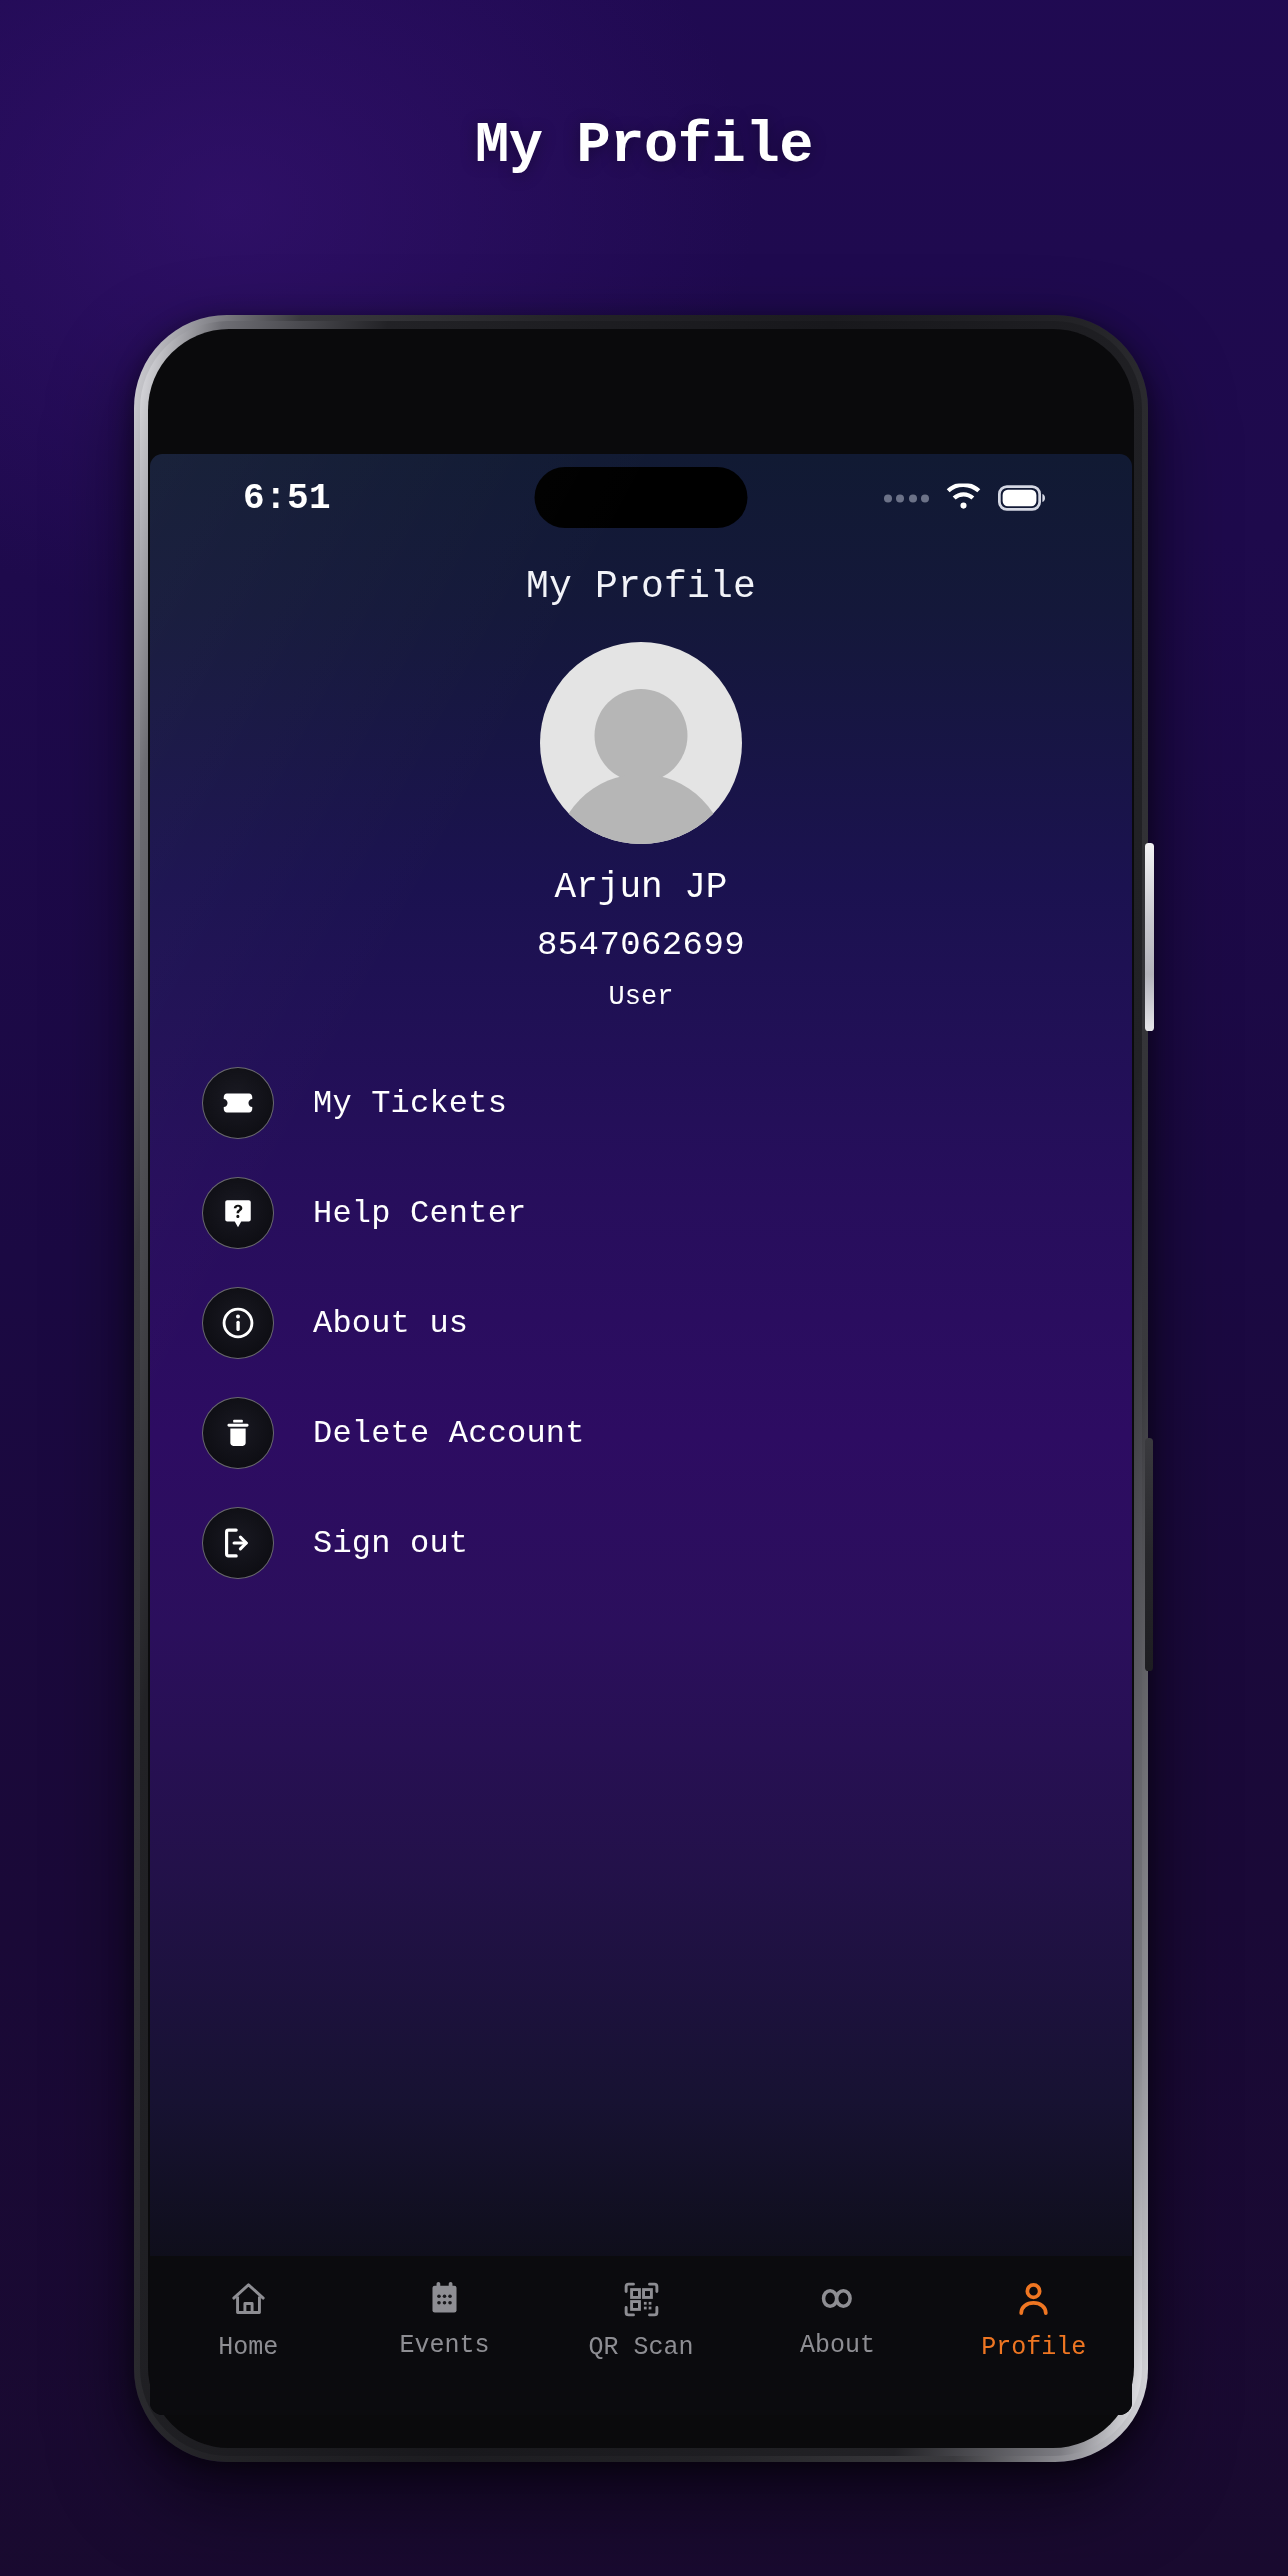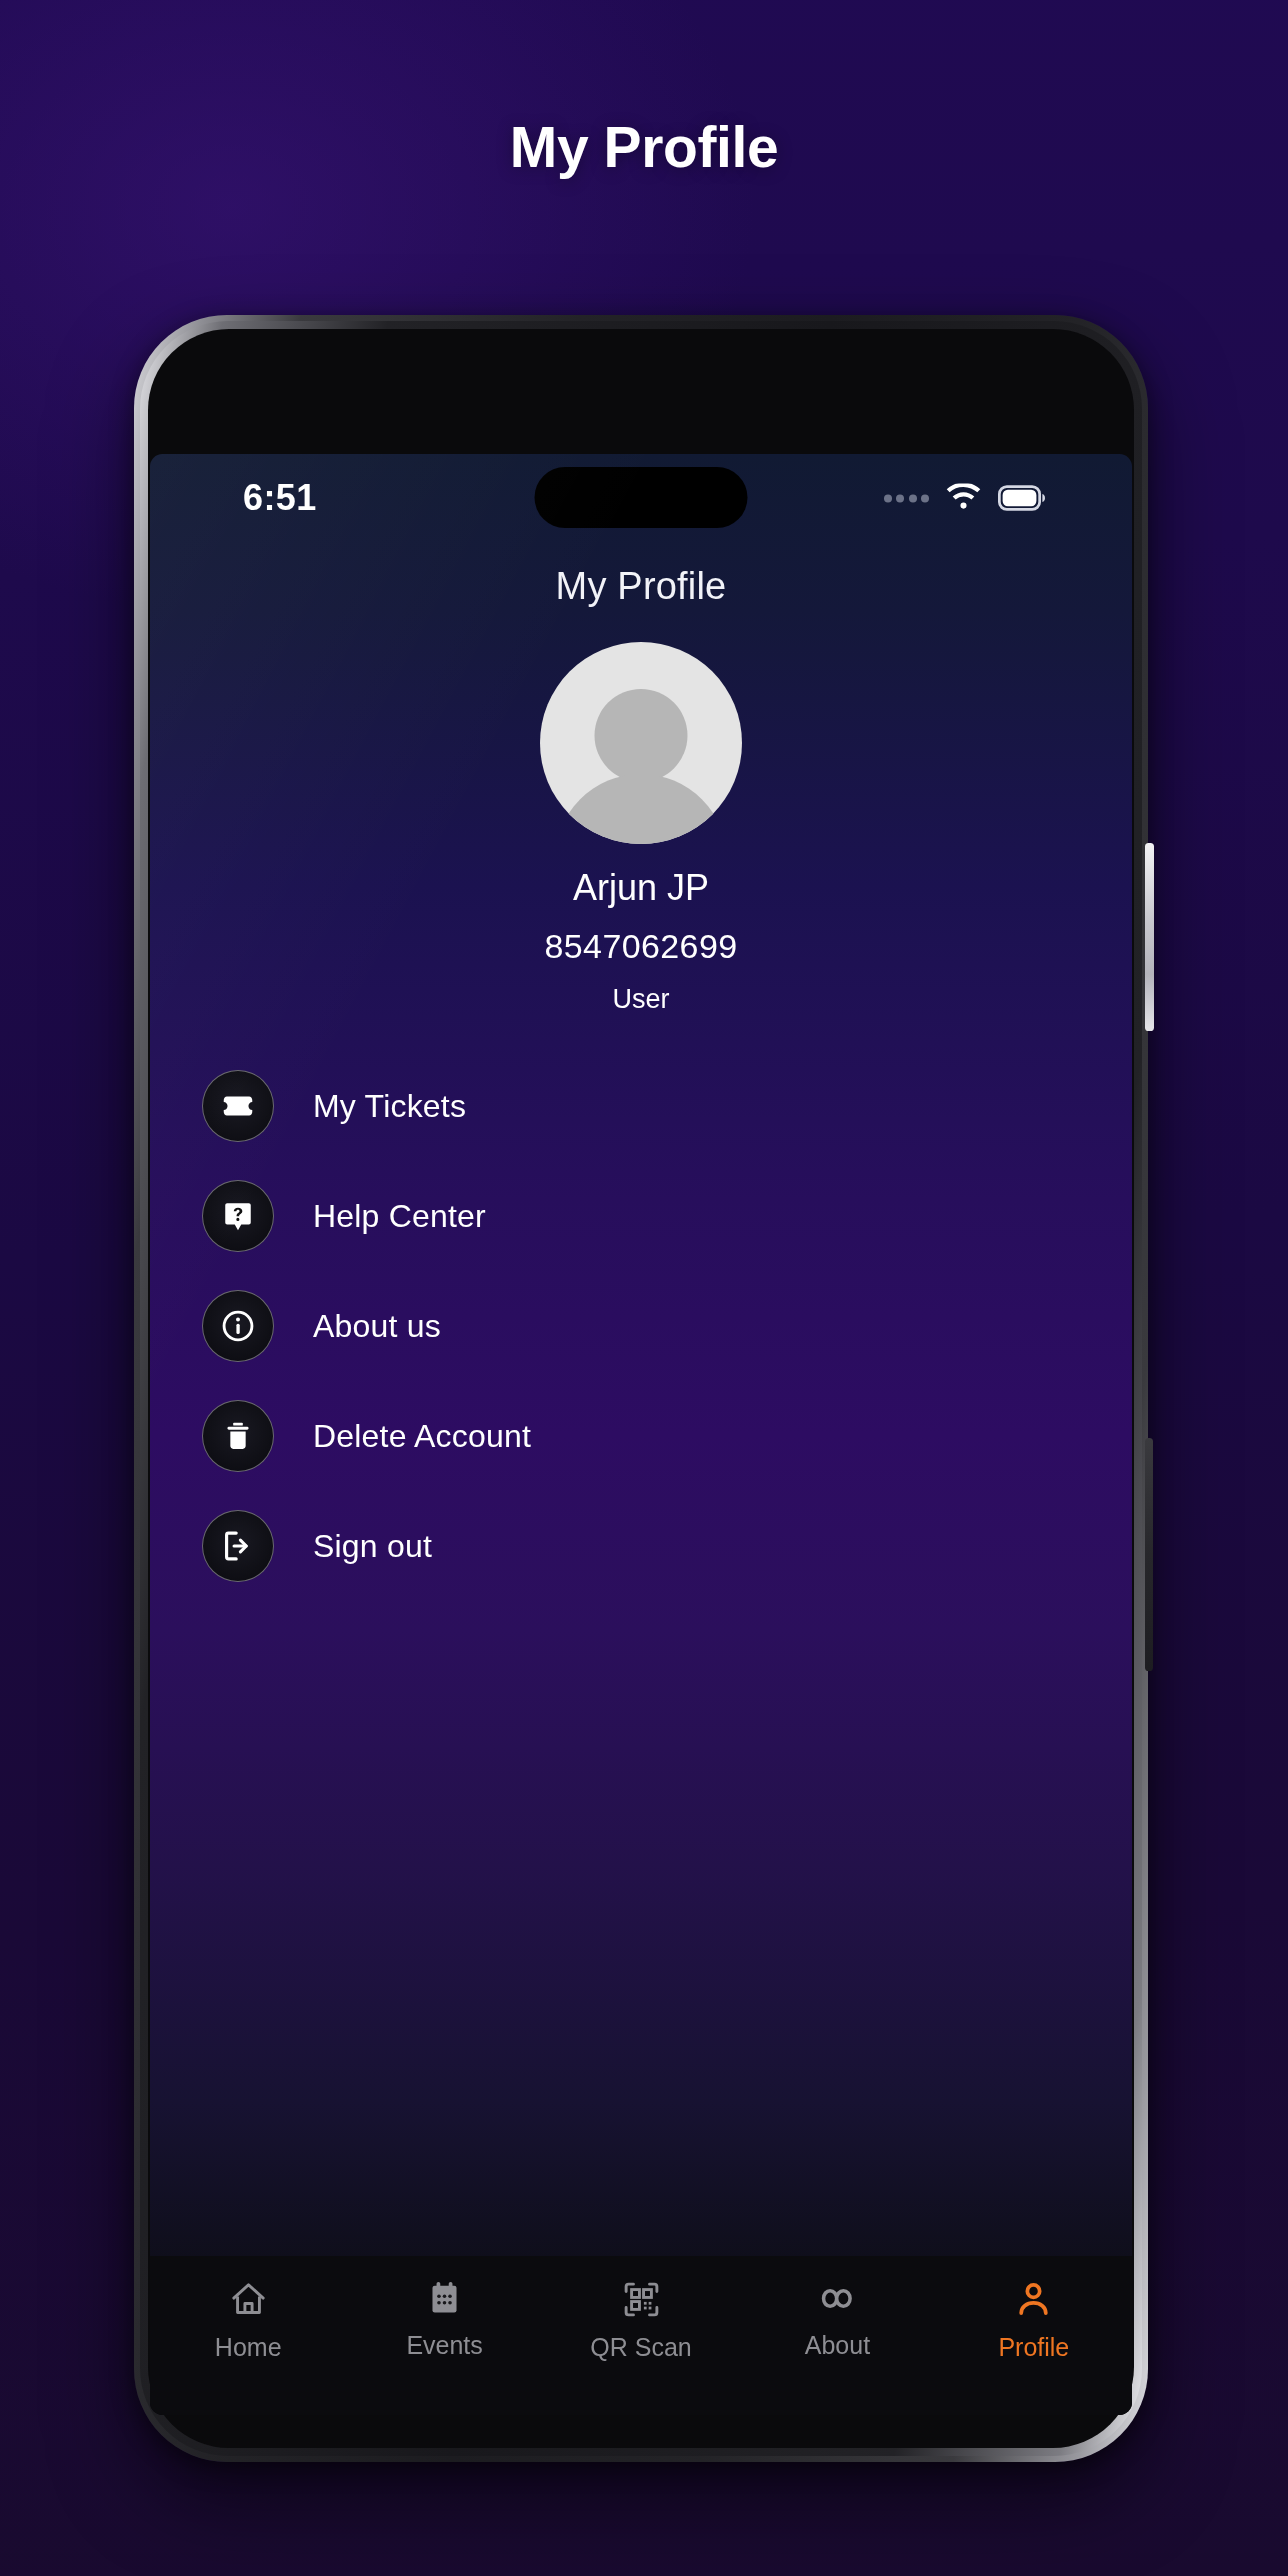--- a/index.html
+++ b/index.html
@@ -10,20 +10,21 @@
     font-family:"Liberation Sans", sans-serif;
   }
 
   
   .page {
     position:relative;
     width:1288px; height:2576px;
     background:
       radial-gradient(ellipse 805px 626px at 18% 8%, rgba(58,20,120,0.55) 0%, rgba(58,20,120,0) 65%),
       linear-gradient(178deg, #200a52 0%, #1e0a4c 22%, #1b0943 48%, #1a0937 74%, #190a2f 100%);
+    font-family: Liberation Mono, monospace;
   }
 
   
   .page-title {
     position:absolute;
     top:114px; left:0; width:1288px;
     text-align:center;
     font-size:57px;
     font-weight:bold;
     letter-spacing:-0.4px;

